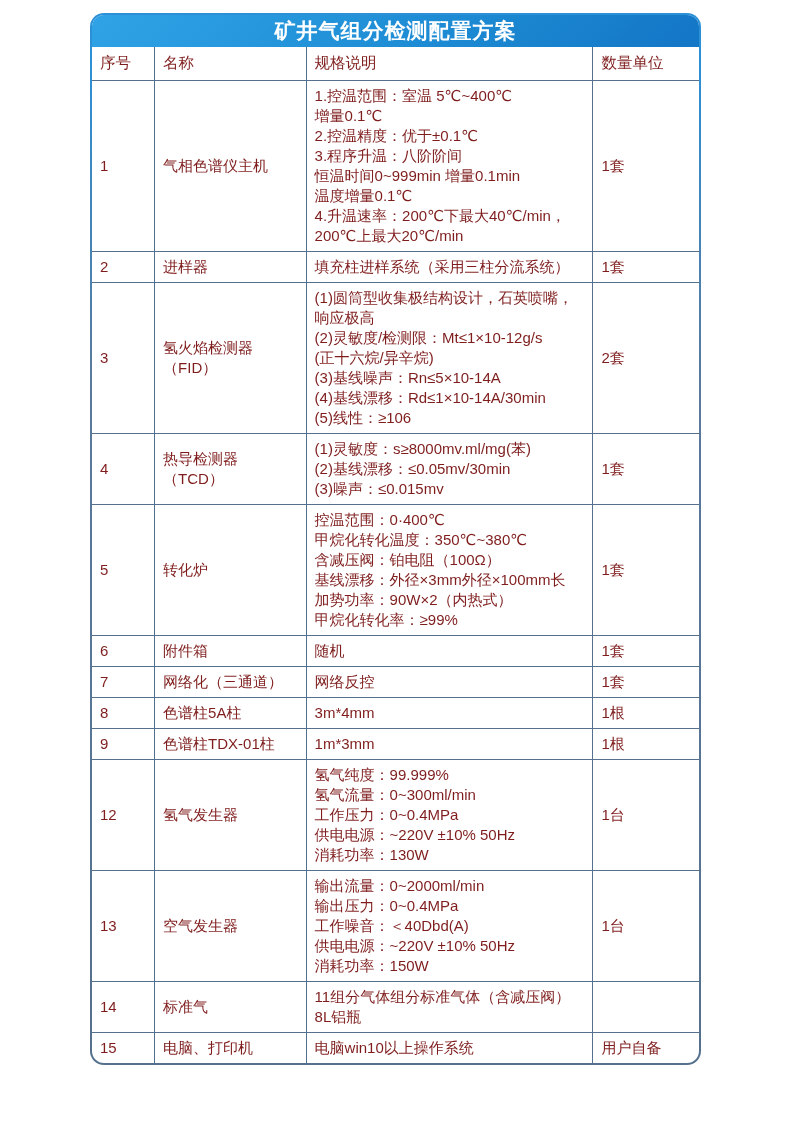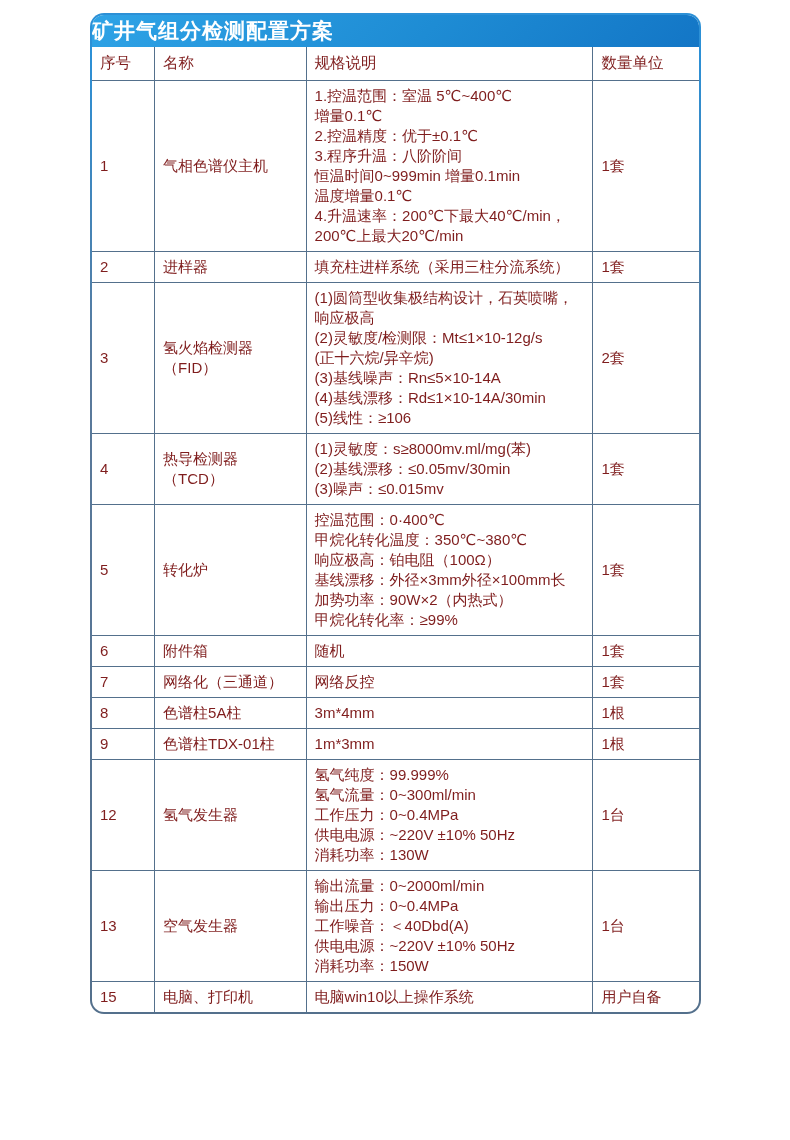--- a/index.html
+++ b/index.html
@@ -23,21 +23,21 @@
     background: #ffffff;
     border-radius: 12px;
     overflow: hidden;
   }
 
   .title-bar {
     background: linear-gradient(135deg, #2fa3e6 0%, #1e8cd4 55%, #1376c6 100%);
     color: #ffffff;
     font-size: 21px;
     font-weight: bold;
-    text-align: left;
+    text-align: center;
     height: 32px;
     line-height: 32px;
     letter-spacing: 1px;
   }
 
   table.spec-table {
     width: 100%;
     border-collapse: collapse;
     table-layout: fixed;
     color: #7f1d1d;
@@ -139,21 +139,21 @@
               <div>(3)噪声：≤0.015mv</div>
             </td>
     <td class="qty">1套</td>
   </tr>
           <tr>
     <td class="seq">5</td>
     <td class="name">转化炉</td>
     <td class="spec">
               <div>控温范围：0·400℃</div>
               <div>甲烷化转化温度：350℃~380℃</div>
-              <div>响应极高：铂电阻（100Ω）</div>
+              <div>含减压阀：铂电阻（100Ω）</div>
               <div>基线漂移：外径×3mm外径×100mm长</div>
               <div>加势功率：90W×2（内热式）</div>
               <div>甲烷化转化率：≥99%</div>
             </td>
     <td class="qty">1套</td>
   </tr>
           <tr>
     <td class="seq">6</td>
     <td class="name">附件箱</td>
     <td class="spec">
@@ -203,20 +203,29 @@
     <td class="spec">
               <div>输出流量：0~2000ml/min</div>
               <div>输出压力：0~0.4MPa</div>
               <div>工作噪音：＜40Dbd(A)</div>
               <div>供电电源：~220V ±10% 50Hz</div>
               <div>消耗功率：150W</div>
             </td>
     <td class="qty">1台</td>
   </tr>
           <tr>
+    <td class="seq">14</td>
+    <td class="name">标准气</td>
+    <td class="spec">
+              <div>11组分气体组分标准气体（含减压阀）</div>
+              <div>8L铝瓶</div>
+            </td>
+    <td class="qty"></td>
+  </tr>
+          <tr>
     <td class="seq">15</td>
     <td class="name">电脑、打印机</td>
     <td class="spec">
               <div>电脑win10以上操作系统</div>
             </td>
     <td class="qty">用户自备</td>
   </tr>
         </tbody>
     </table>
   </div>

